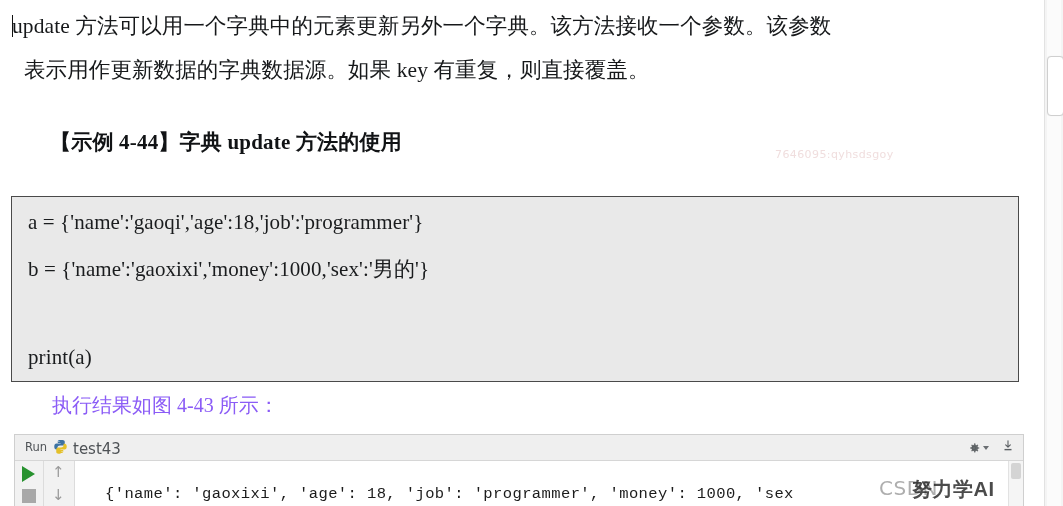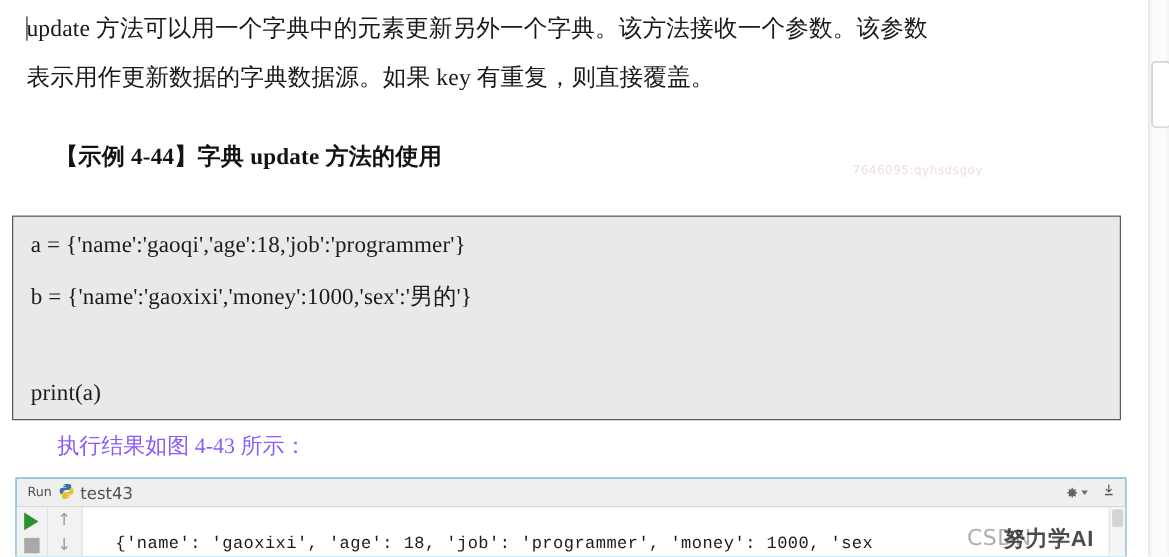--- a/index.html
+++ b/index.html
@@ -50,21 +50,21 @@
     position: absolute;
     left: 0;
     top: 0;
     width: 1040px;
     height: 506px;
     padding: 0;
   }
 
   .para {
     position: absolute;
-    left: 24px;
+    left: 12px;
     width: 990px;
     font-size: 21.5px;
     line-height: 41px;
     color: #16181a;
     letter-spacing: .1px;
     white-space: nowrap;
   }
   .para .caret {
     display: inline-block;
     width: 1px;
@@ -121,21 +121,21 @@
     margin-left: 28px;
   }
 
   
   #ide-panel {
     position: absolute;
     left: 14px;
     top: 434px;
     width: 1010px;
     height: 72px;
-    background: #0ea5e9;
+    background: #fef9c3;
     border: 1px solid #cfcfcf;
     border-bottom: none;
     box-sizing: border-box;
     overflow: hidden;
     font-family: "DejaVu Sans", sans-serif;
   }
   #ide-toolbar {
     position: relative;
     height: 25px;
     background: #efefef;

